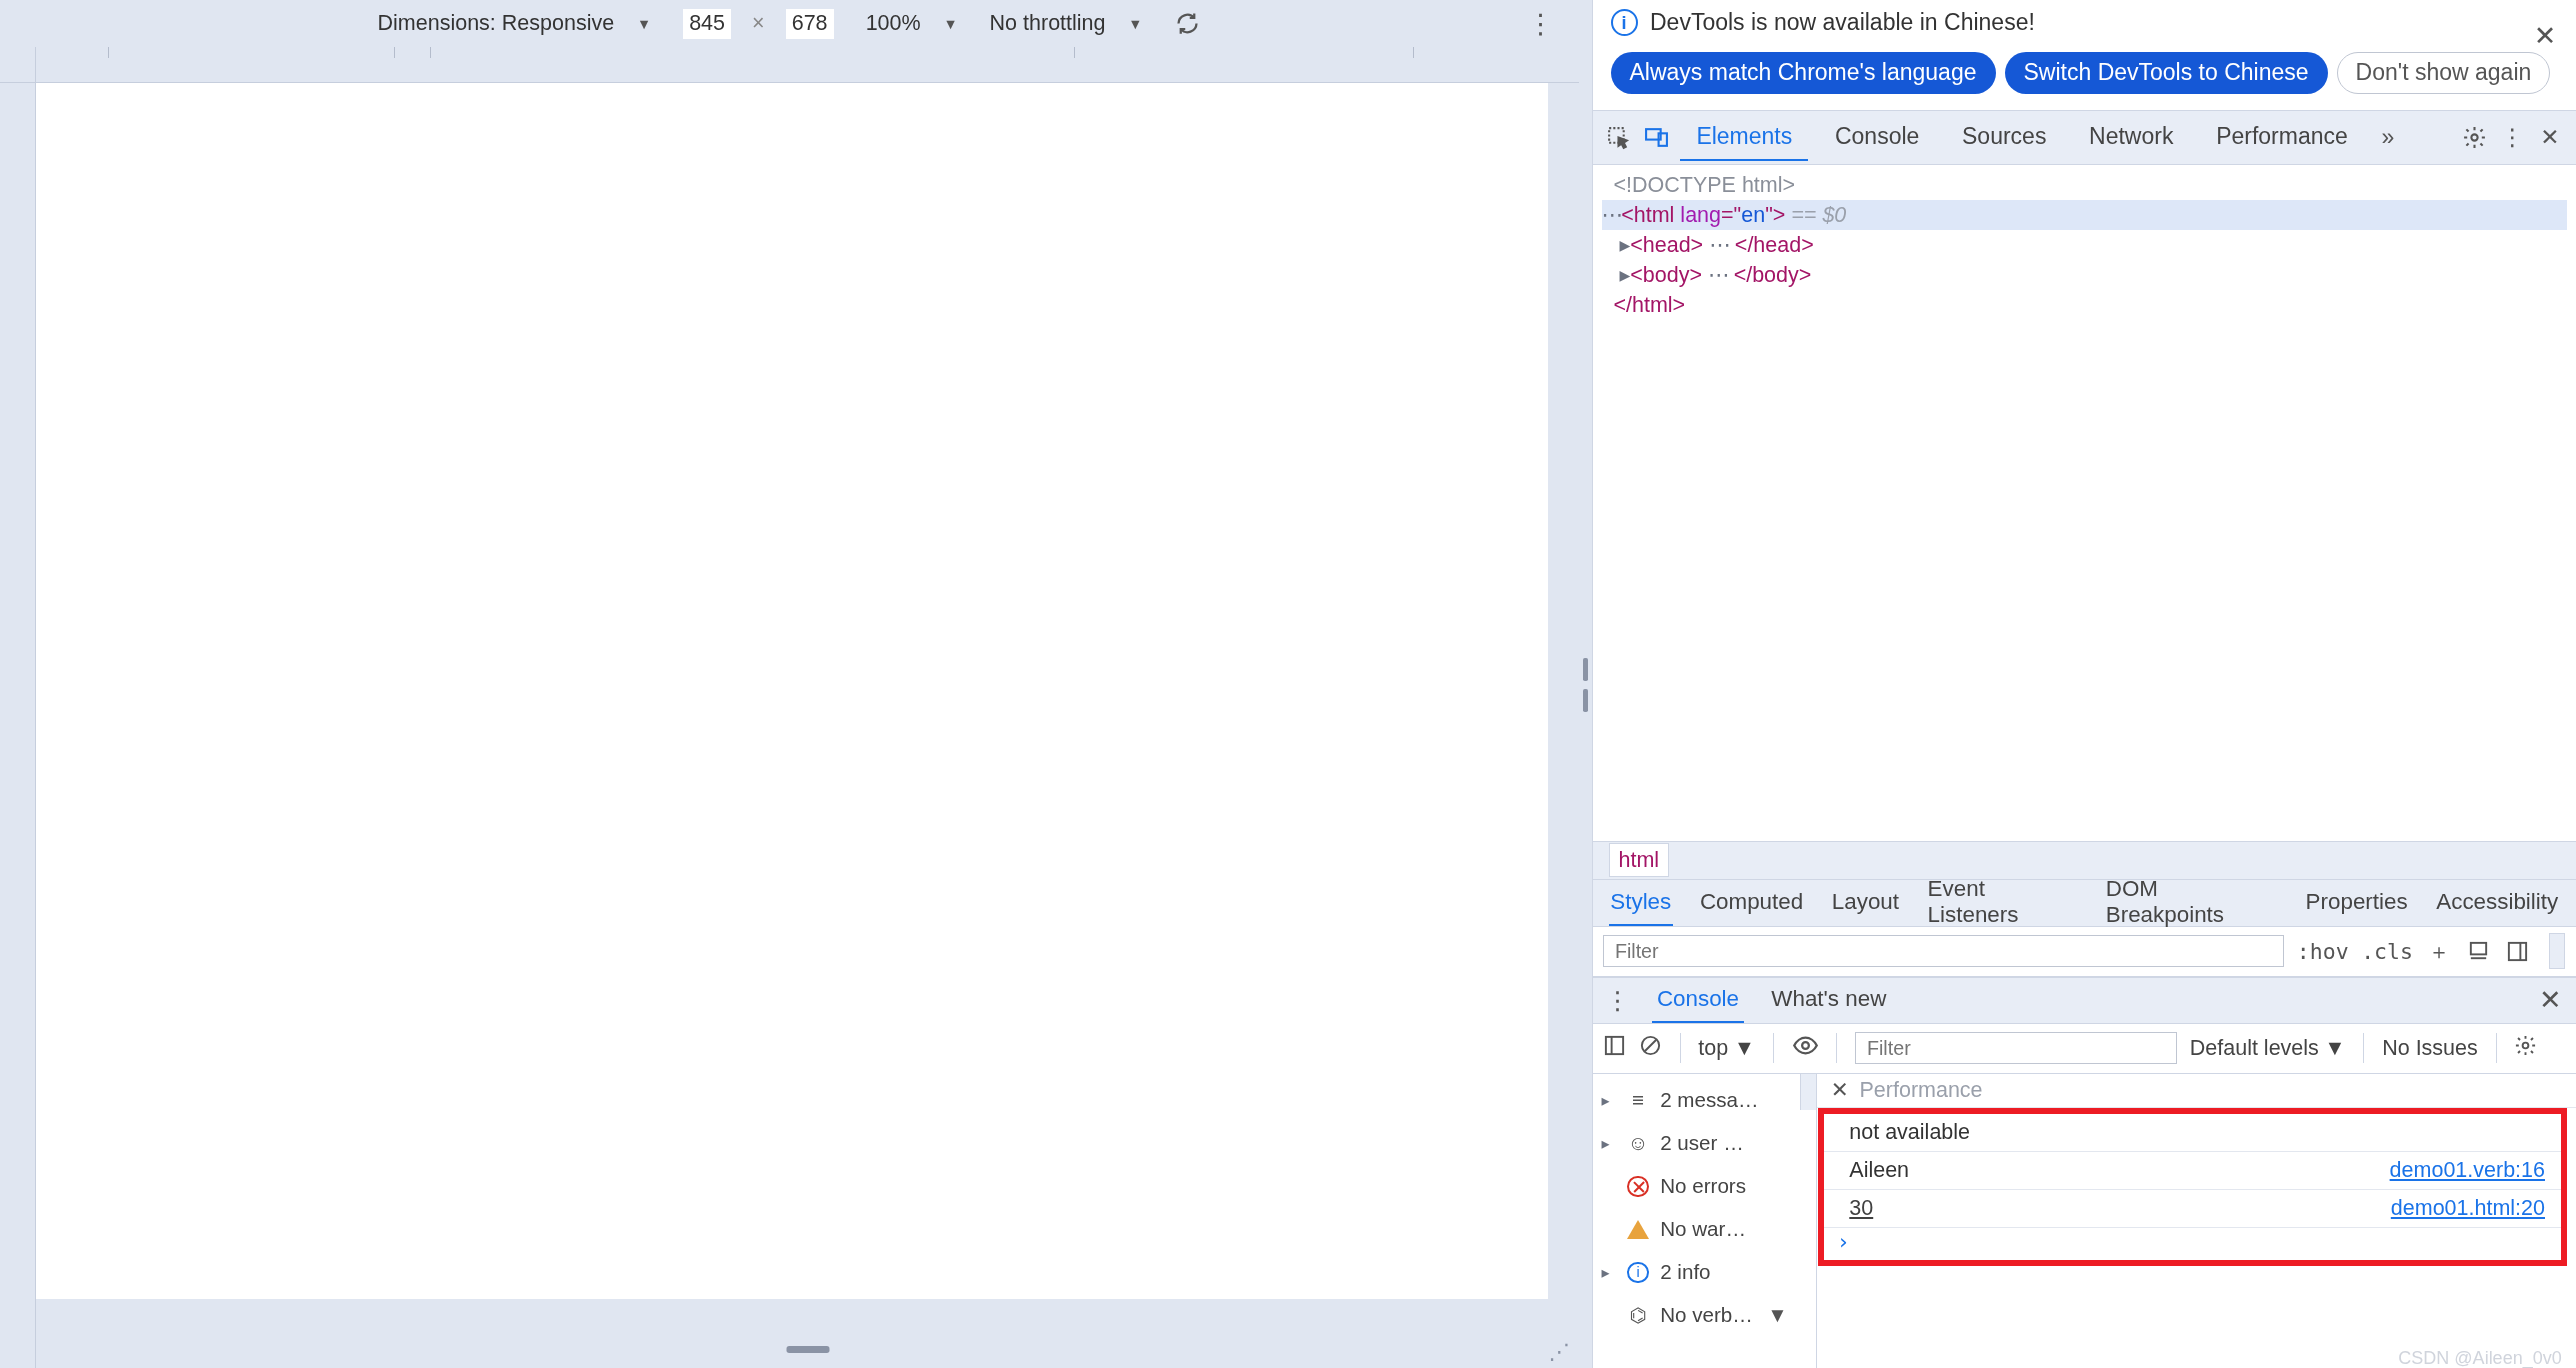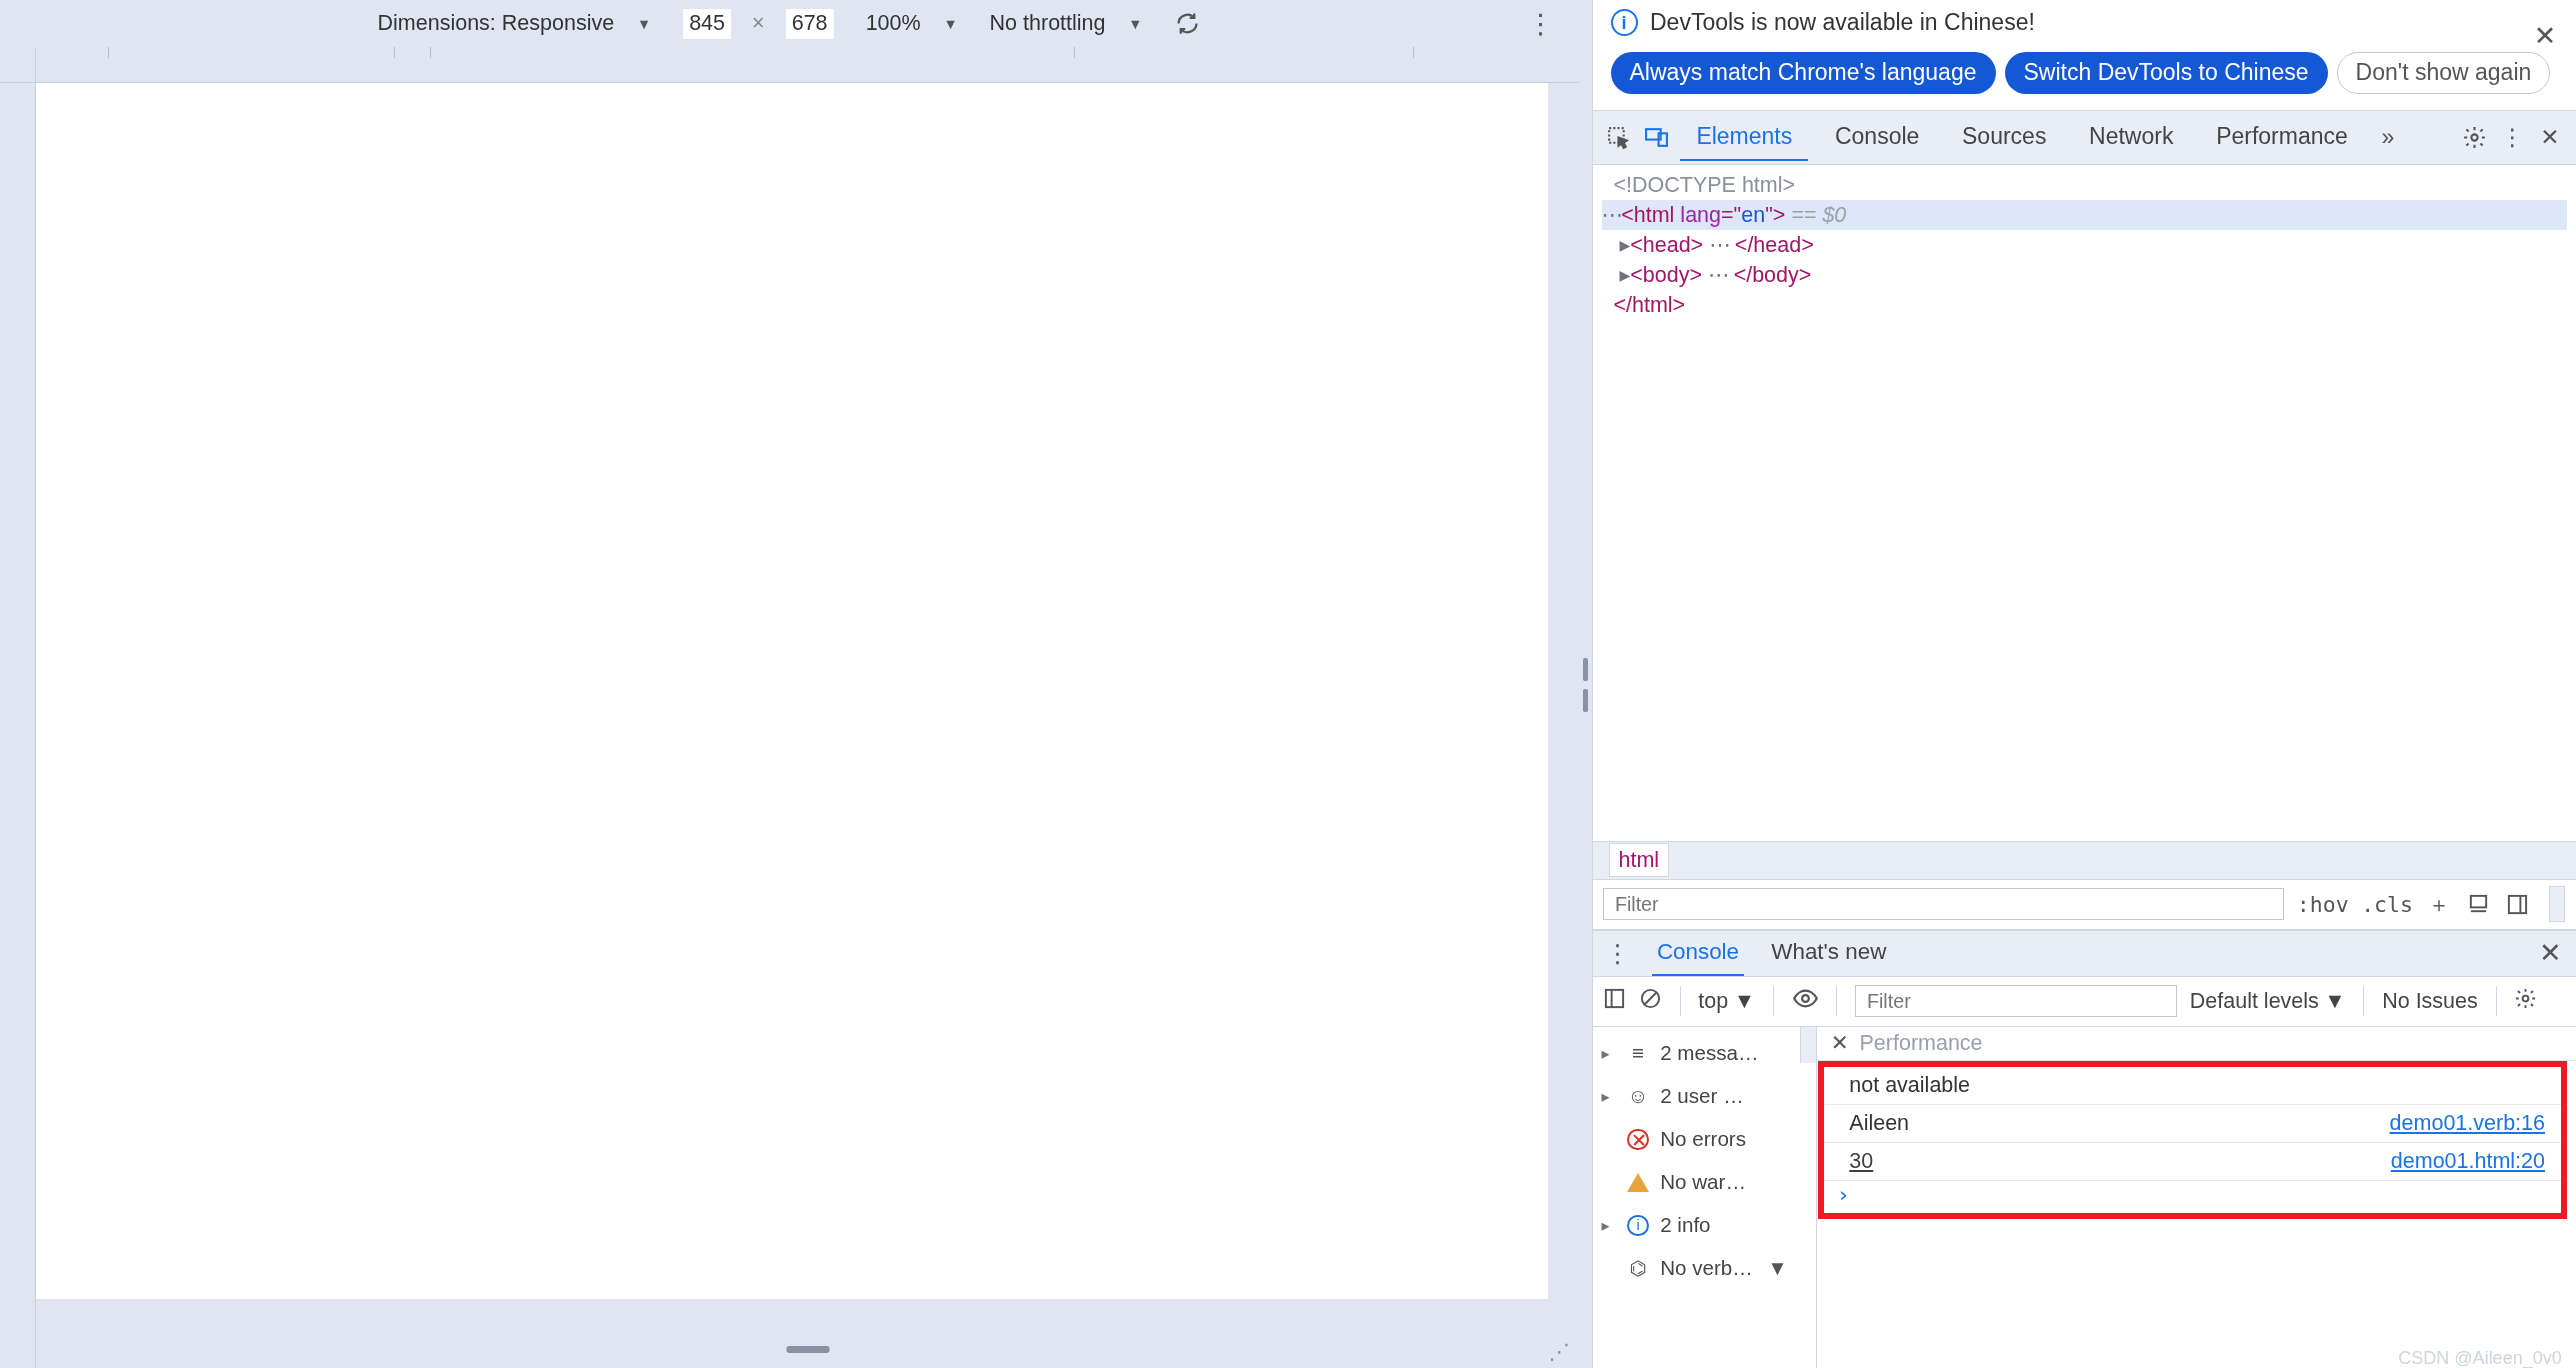--- a/index.html
+++ b/index.html
@@ -322,20 +322,29 @@
       <div class="ln sel-row"><span class="dots">⋯</span><span class="tok-tag">&lt;html </span><span class="tok-attr">lang</span><span class="tok-tag">="</span><span class="tok-val">en</span><span class="tok-tag">"&gt;</span><span class="tok-dim"> == $0</span></div>
       <div class="ln">   <span class="expander">▸</span><span class="tok-tag">&lt;head&gt;</span> <span class="dots">⋯</span> <span class="tok-tag">&lt;/head&gt;</span></div>
       <div class="ln">   <span class="expander">▸</span><span class="tok-tag">&lt;body&gt;</span> <span class="dots">⋯</span> <span class="tok-tag">&lt;/body&gt;</span></div>
       <div class="ln">  <span class="tok-tag">&lt;/html&gt;</span></div>
     </div>
 
     <div class="crumb">
       <span>html</span>
     </div>
 
+    <div class="subtabs">
+      <span class="st active">Styles</span>
+      <span class="st">Computed</span>
+      <span class="st">Layout</span>
+      <span class="st">Event Listeners</span>
+      <span class="st">DOM Breakpoints</span>
+      <span class="st">Properties</span>
+      <span class="st">Accessibility</span>
+    </div>
 
     <div class="styles-bar">
       <input class="filter" placeholder="Filter" style="">
       <span class="lbl">:hov</span>
       <span class="lbl">.cls</span>
       <span class="ico">＋</span>
       <span class="ico">
         <svg viewBox="0 0 24 24" width="23" height="23" fill="none" stroke="currentColor" stroke-width="2">
             <rect x="4" y="3" width="16" height="12"></rect>
             <path d="M4 19h16"></path>

